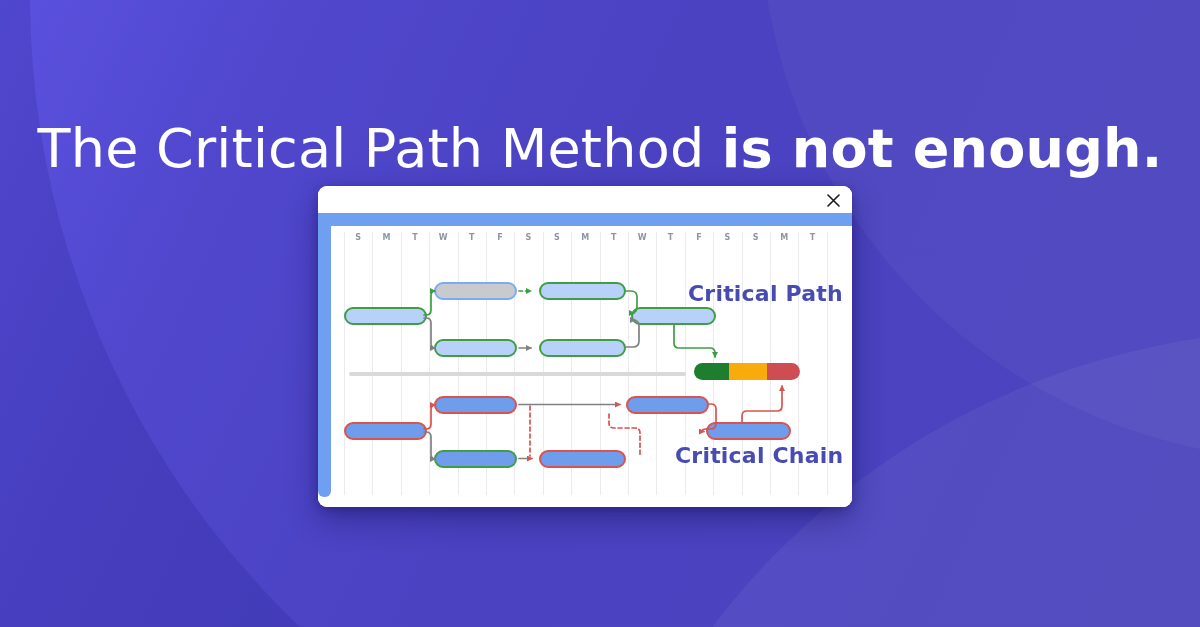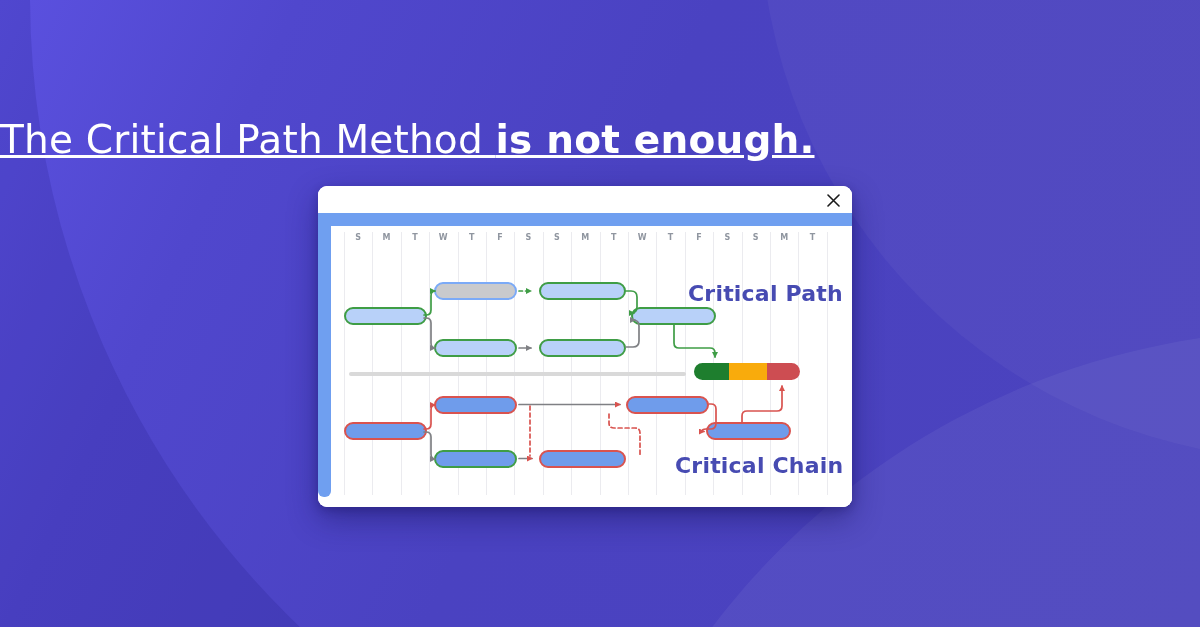--- a/index.html
+++ b/index.html
@@ -9,22 +9,22 @@
   .bg{position:absolute;inset:0;overflow:hidden;
       background:linear-gradient(115deg,#5b51e0 0%,#5047cd 20%,#4a42c1 48%,#4b43bd 100%);}
   .swirl-ring{position:absolute;width:1750px;height:1750px;border-radius:50%;
       border:240px solid rgba(26,19,118,0.16);left:-210px;top:-1120px;}
   .swirl-blob{position:absolute;width:1500px;height:1500px;border-radius:50%;
       background:rgba(255,255,255,0.055);left:560px;top:330px;}
   .swirl-blob2{position:absolute;width:1100px;height:1100px;border-radius:50%;
       background:rgba(255,255,255,0.04);left:760px;top:-640px;}
 
   
-  .headline{position:absolute;top:118px;left:0;width:100%;text-align:left;
-      color:var(--title-text,#ffffff);font-size:39px;line-height:1.15;letter-spacing:.2px;text-decoration:underline;}
+  .headline{position:absolute;top:118px;left:0;width:100%;text-align:center;
+      color:var(--title-text,#ffffff);font-size:54px;line-height:1.15;letter-spacing:.2px;}
   .headline .reg{font-weight:400;}
   .headline .b{font-weight:700;}
 
   
   .card{position:absolute;left:318px;top:186px;width:534px;height:321px;background:#fff;
       border-radius:9px;overflow:hidden;
       box-shadow:0 12px 30px rgba(23,17,92,.45),0 3px 8px rgba(23,17,92,.3);}
   .titlebar{height:27px;position:relative;background:#fff;}
   .close-btn{position:absolute;right:10px;top:5px;width:18px;height:18px;cursor:pointer;
       display:flex;align-items:center;justify-content:center;}
@@ -52,21 +52,21 @@
 
   .buffer{position:absolute;left:363px;top:137px;width:106px;height:17px;border-radius:9px;
       overflow:hidden;display:flex;}
   .buffer .seg-g{width:35px;background:var(--buffer-green,#1e7e2e);}
   .buffer .seg-a{width:38px;background:var(--buffer-amber,#f9ab0c);}
   .buffer .seg-r{width:33px;background:var(--buffer-red,#cd4d52);}
 
   .sec-label{position:absolute;font-size:22px;font-weight:700;letter-spacing:.2px;
       color:var(--label-indigo,#474bb2);white-space:nowrap;}
   .cp-label{left:357px;top:55px;}
-  .cc-label{left:344px;top:227px;text-align:right;}
+  .cc-label{left:344px;top:217px;text-align:right;}
 
   svg.connectors{position:absolute;inset:0;pointer-events:none;}
 </style>
 </head>
 <body>
 
 <div class="bg">
   <div class="swirl-ring"></div>
   <div class="swirl-blob"></div>
   <div class="swirl-blob2"></div>

